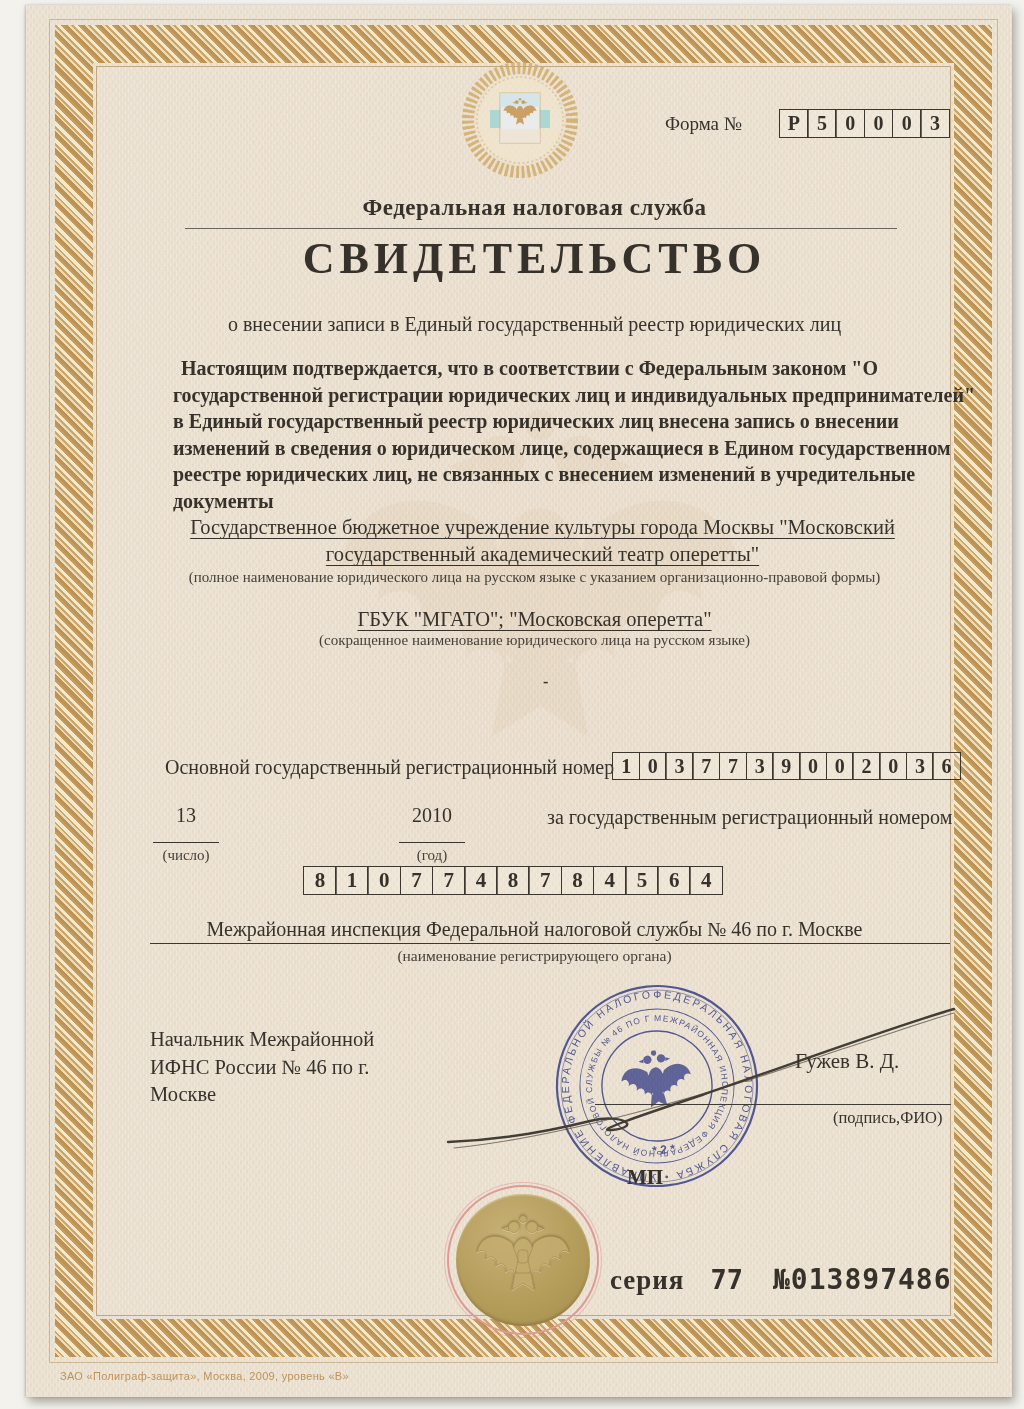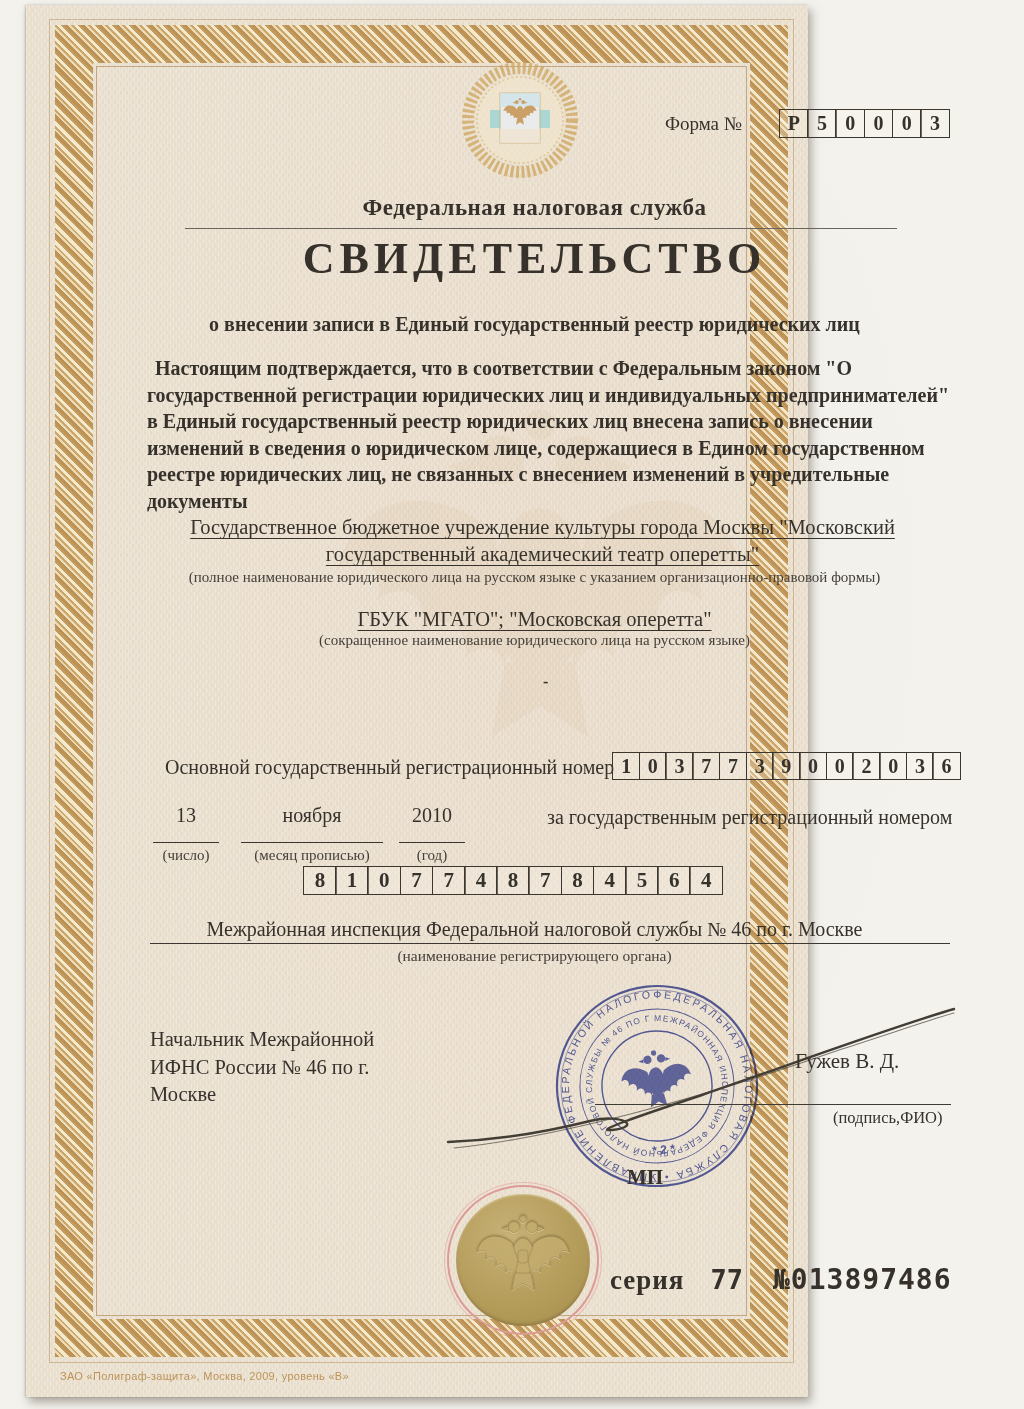--- a/index.html
+++ b/index.html
@@ -3,21 +3,21 @@
 <meta charset="utf-8">
 <style>
   html,body{margin:0;padding:0;}
   body{
     width:1024px;height:1409px;position:relative;overflow:hidden;
     background:#f3f2ed;
     font-family:"Liberation Serif","DejaVu Serif",serif;
     color:#36322b;
   }
   .document{
-    position:absolute;left:26px;top:5px;width:782px;height:1392px;
+    position:absolute;left:26px;top:5px;width:986px;height:1392px;
     background-color:#ebe3d2;
     background-image:
       repeating-linear-gradient(90deg, rgba(255,255,255,.16) 0 1px, rgba(0,0,0,0) 1px 3px),
       repeating-linear-gradient(55deg, rgba(205,150,140,.07) 0 1.5px, rgba(0,0,0,0) 1.5px 5px),
       repeating-linear-gradient(-55deg, rgba(200,145,135,.07) 0 1.5px, rgba(0,0,0,0) 1.5px 5px);
     box-shadow:-1px 0 2px rgba(70,65,55,.25), 3px 5px 9px rgba(95,88,75,.5);
   }
   .band{
     position:absolute;left:29px;top:20px;right:20px;bottom:40px;
     border:38px solid #c8a363;
@@ -42,22 +42,22 @@
     font-weight:bold;font-size:20px;background:rgba(250,246,235,.25);
   }
   .cell:first-child{margin-left:0;}
   .cells-form .cell{width:29.8px;height:29px;}
   .cells-ogrn .cell{width:28.3px;height:28px;}
   .cells-grn .cell{width:33.8px;height:29px;font-size:21px;}
 
   .agency{font-size:23px;font-weight:bold;letter-spacing:.5px;}
   .rule{border-top:1px solid #6b665d;height:0;}
   .doc-title{font-size:44px;font-weight:bold;letter-spacing:5px;}
-  .subtitle{font-size:20px;font-weight:bold;}
-  .paragraph{width:806px;font-size:20px;font-weight:bold;line-height:26.5px;text-indent:8px;}
+  .subtitle{font-size:20px;font-weight:normal;}
+  .paragraph{width:806px;font-size:20px;font-weight:bold;line-height:26.5px;text-indent:8px;margin-left:26px;}
 
   .uname{font-size:20.5px;line-height:27px;text-decoration:underline;
          text-decoration-thickness:1px;text-underline-offset:4px;}
   .full-name-wrap{margin:0 auto;width:740px;text-align:center;}
   .caption{font-size:15px;color:#45413a;}
 
   .ogrn-label{font-size:20px;}
   .datefield{text-align:center;}
   .datefield .val{font-size:20px;padding-bottom:15px;border-bottom:1.5px solid #3a362f;}
   .datefield .caption{margin-top:4px;}
@@ -177,24 +177,20 @@
       <div class="cell">0</div>
       <div class="cell">2</div>
       <div class="cell">0</div>
       <div class="cell">3</div>
       <div class="cell">6</div>
     </div>
 
     <div class="abs datefield" style="left:58px;top:779px;width:66px">
       <div class="val">13</div>
       <div class="caption">(число)</div>
-    </div>
-    <div class="abs datefield" style="left:146px;top:779px;width:142px">
-      <div class="val">ноября</div>
-      <div class="caption">(месяц прописью)</div>
     </div>
     <div class="abs datefield" style="left:304px;top:779px;width:66px">
       <div class="val">2010</div>
       <div class="caption">(год)</div>
     </div>
     <div class="abs grn-label" style="left:452px;top:781px;width:412px">за государственным регистрационный номером</div>
 
     <div class="abs cells cells-grn" style="left:208px;top:841px">
       <div class="cell">8</div>
       <div class="cell">1</div>

